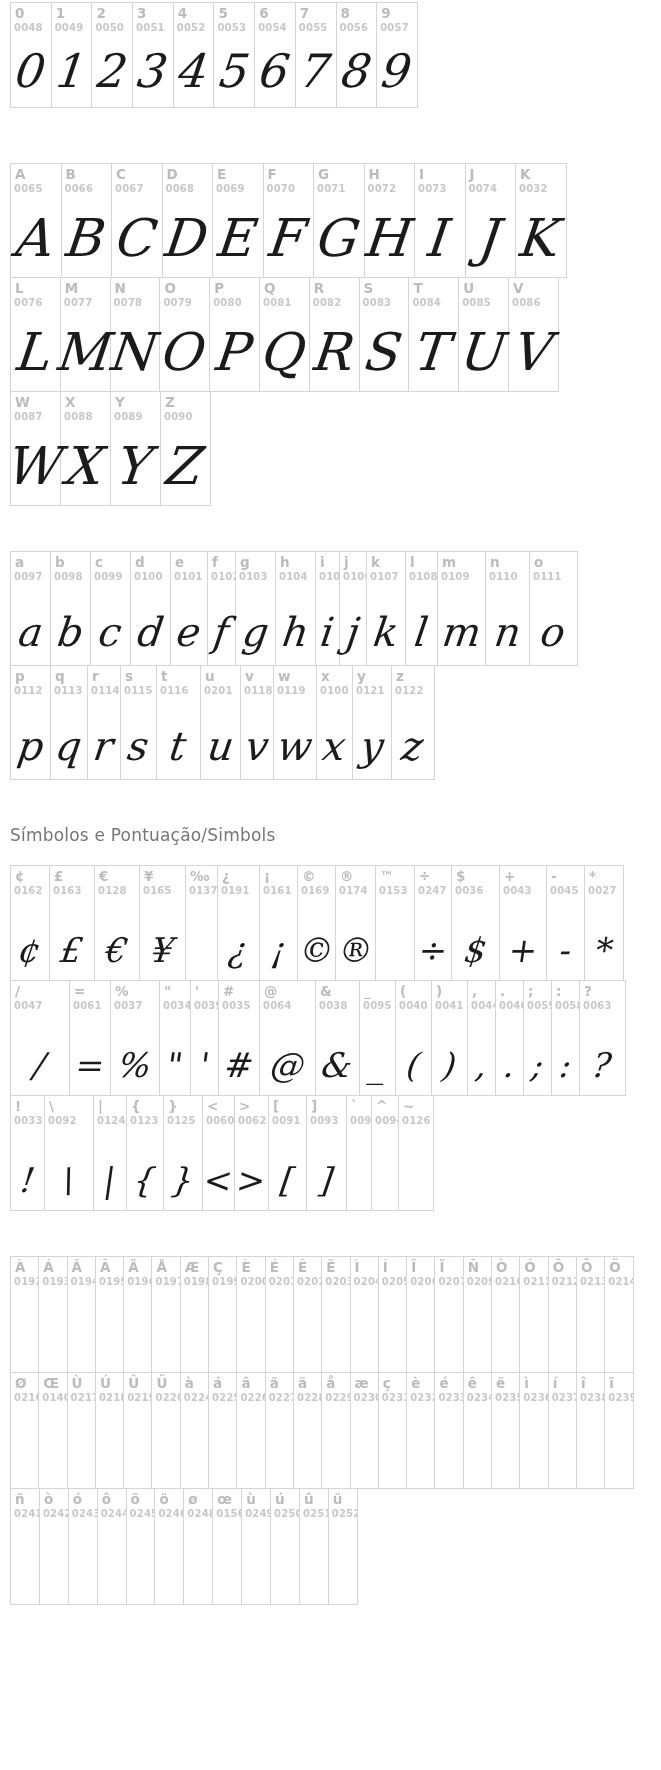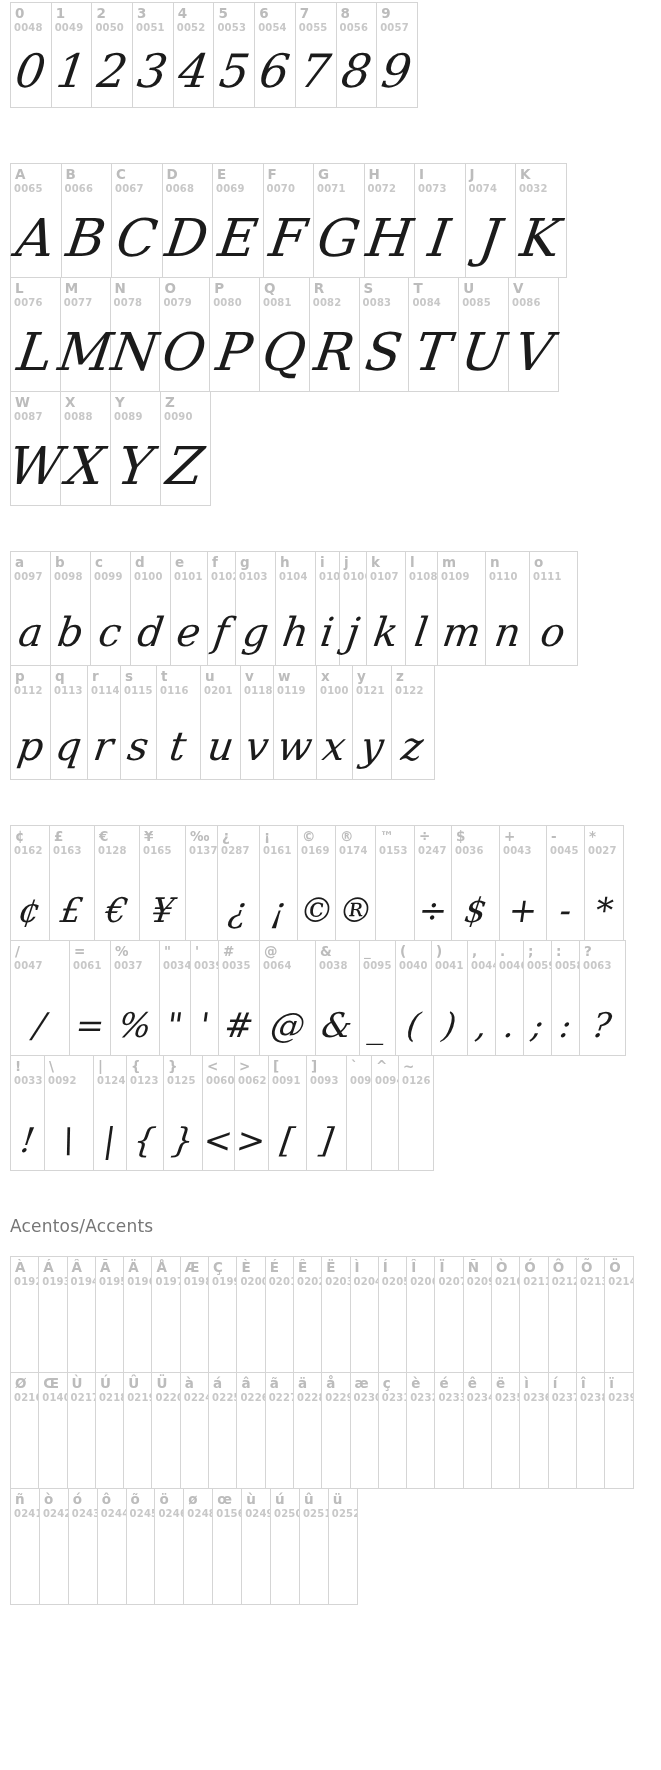--- a/index.html
+++ b/index.html
@@ -492,20 +492,21 @@
         <div class="cell" style="width: 44px;">
           <div class="lab">z</div>
           <div class="code">0122</div>
           <div class="glyphbox">
             <div class="glyph" style="font-size: 40px;">z</div>
           </div>
         </div>
       </div>
     </section>
     <section class="sec sec3">
+      <div class="sec-title">Símbolos e Pontuação/Simbols</div>
       <div class="grid-row" style="height: 116px;">
         <div class="cell" style="width: 40px;">
           <div class="lab">¢</div>
           <div class="code">0162</div>
           <div class="glyphbox">
             <div class="glyph" style="font-size: 34px;">¢</div>
           </div>
         </div>
         <div class="cell" style="width: 46px;">
           <div class="lab">£</div>
@@ -528,21 +529,21 @@
             <div class="glyph" style="font-size: 34px;">¥</div>
           </div>
         </div>
         <div class="cell" style="width: 33px;">
           <div class="lab">‰</div>
           <div class="code">0137</div>
           <div class="glyphbox"></div>
         </div>
         <div class="cell" style="width: 43px;">
           <div class="lab">¿</div>
-          <div class="code">0287</div>
+          <div class="code">0191</div>
           <div class="glyphbox">
             <div class="glyph" style="font-size: 34px;">¿</div>
           </div>
         </div>
         <div class="cell" style="width: 39px;">
           <div class="lab">¡</div>
           <div class="code">0161</div>
           <div class="glyphbox">
             <div class="glyph" style="font-size: 34px;">¡</div>
           </div>
@@ -791,21 +792,20 @@
           <div class="glyphbox"></div>
         </div>
         <div class="cell" style="width: 36px;">
           <div class="lab">~</div>
           <div class="code">0126</div>
           <div class="glyphbox"></div>
         </div>
       </div>
     </section>
     <section class="sec sec4">
-      <div class="sec-title">Acentos/Accents</div>
       <div class="grid-row" style="height: 117px;">
         <div class="cell" style="width: 29.3px;">
           <div class="lab">À</div>
           <div class="code">0192</div>
           <div class="glyphbox"></div>
         </div>
         <div class="cell" style="width: 29.3px;">
           <div class="lab">Á</div>
           <div class="code">0193</div>
           <div class="glyphbox"></div>

